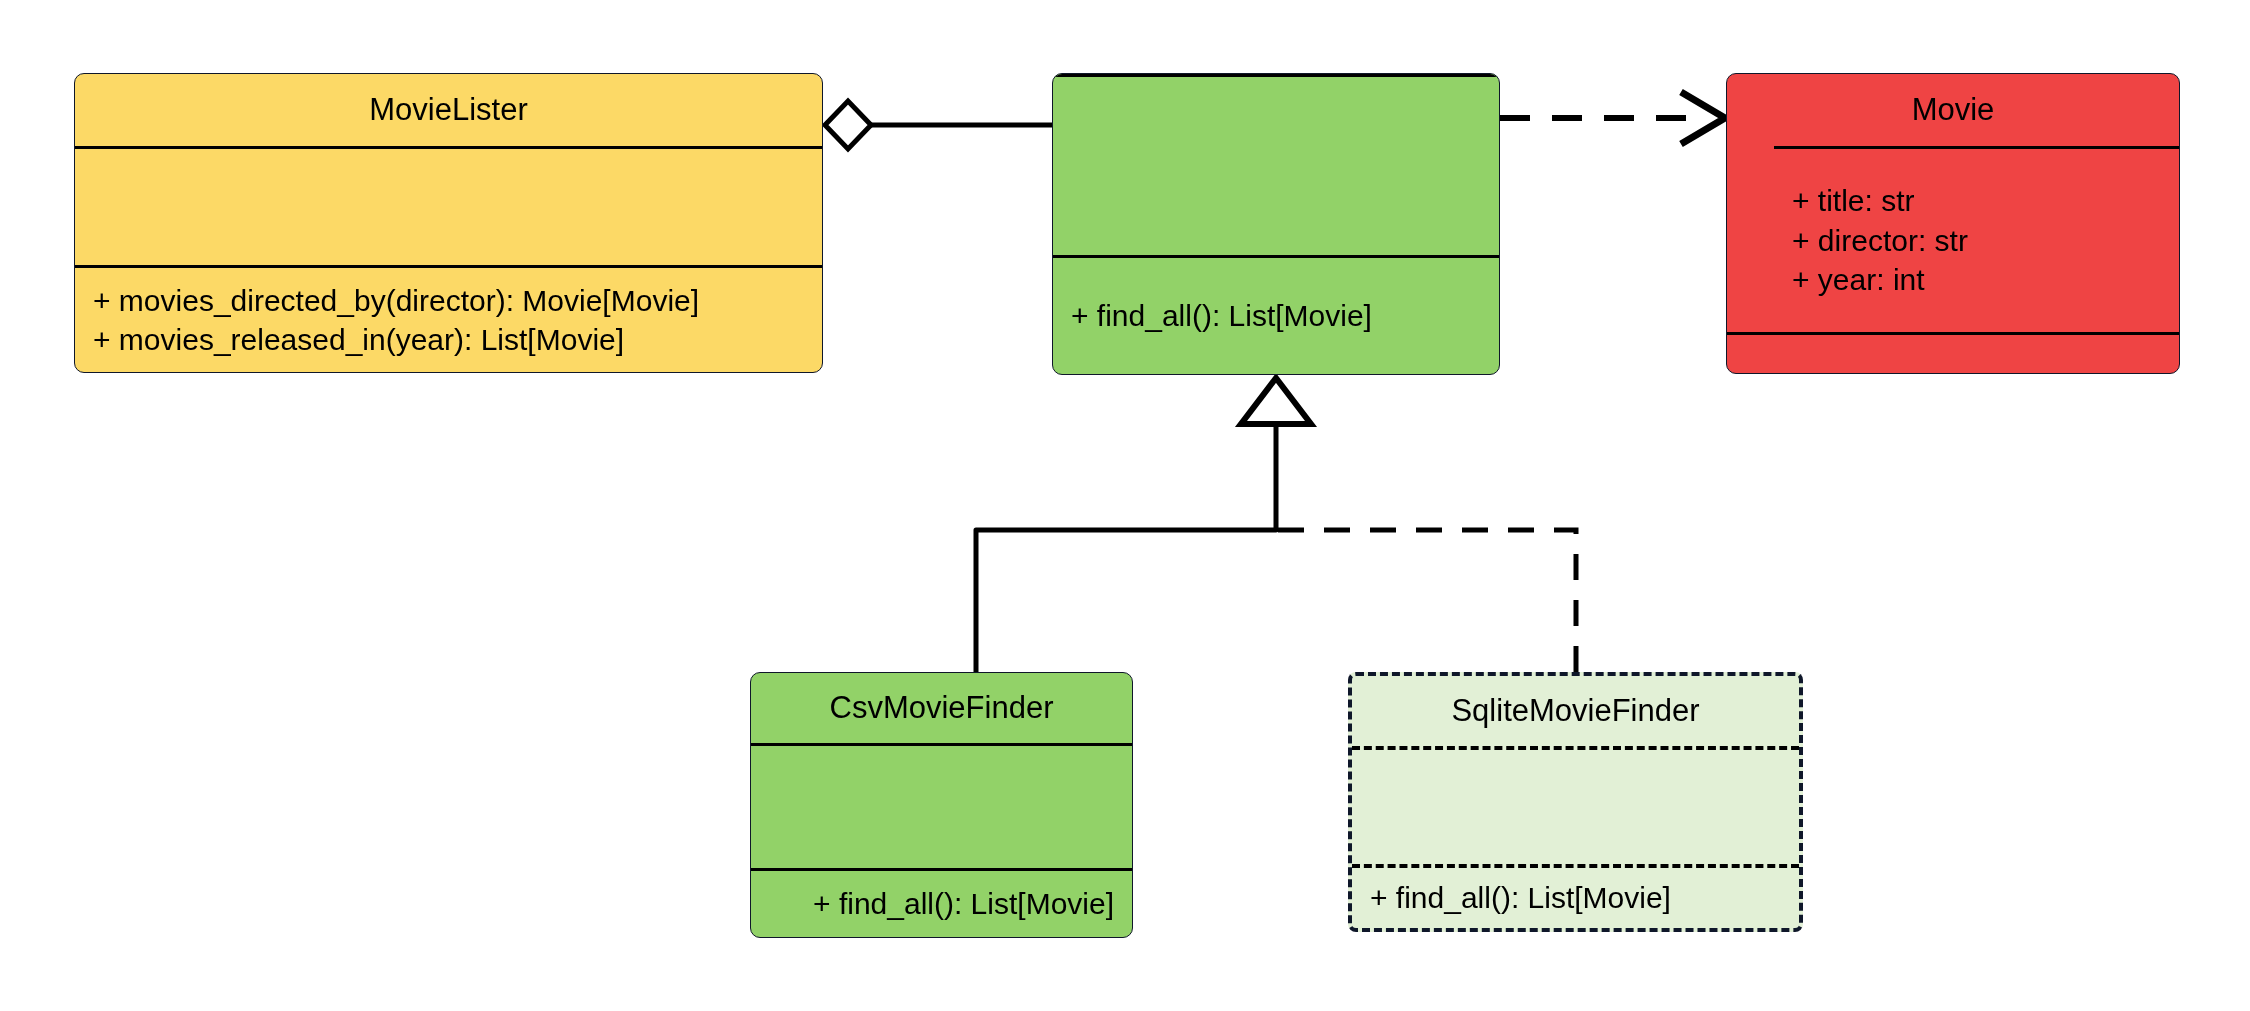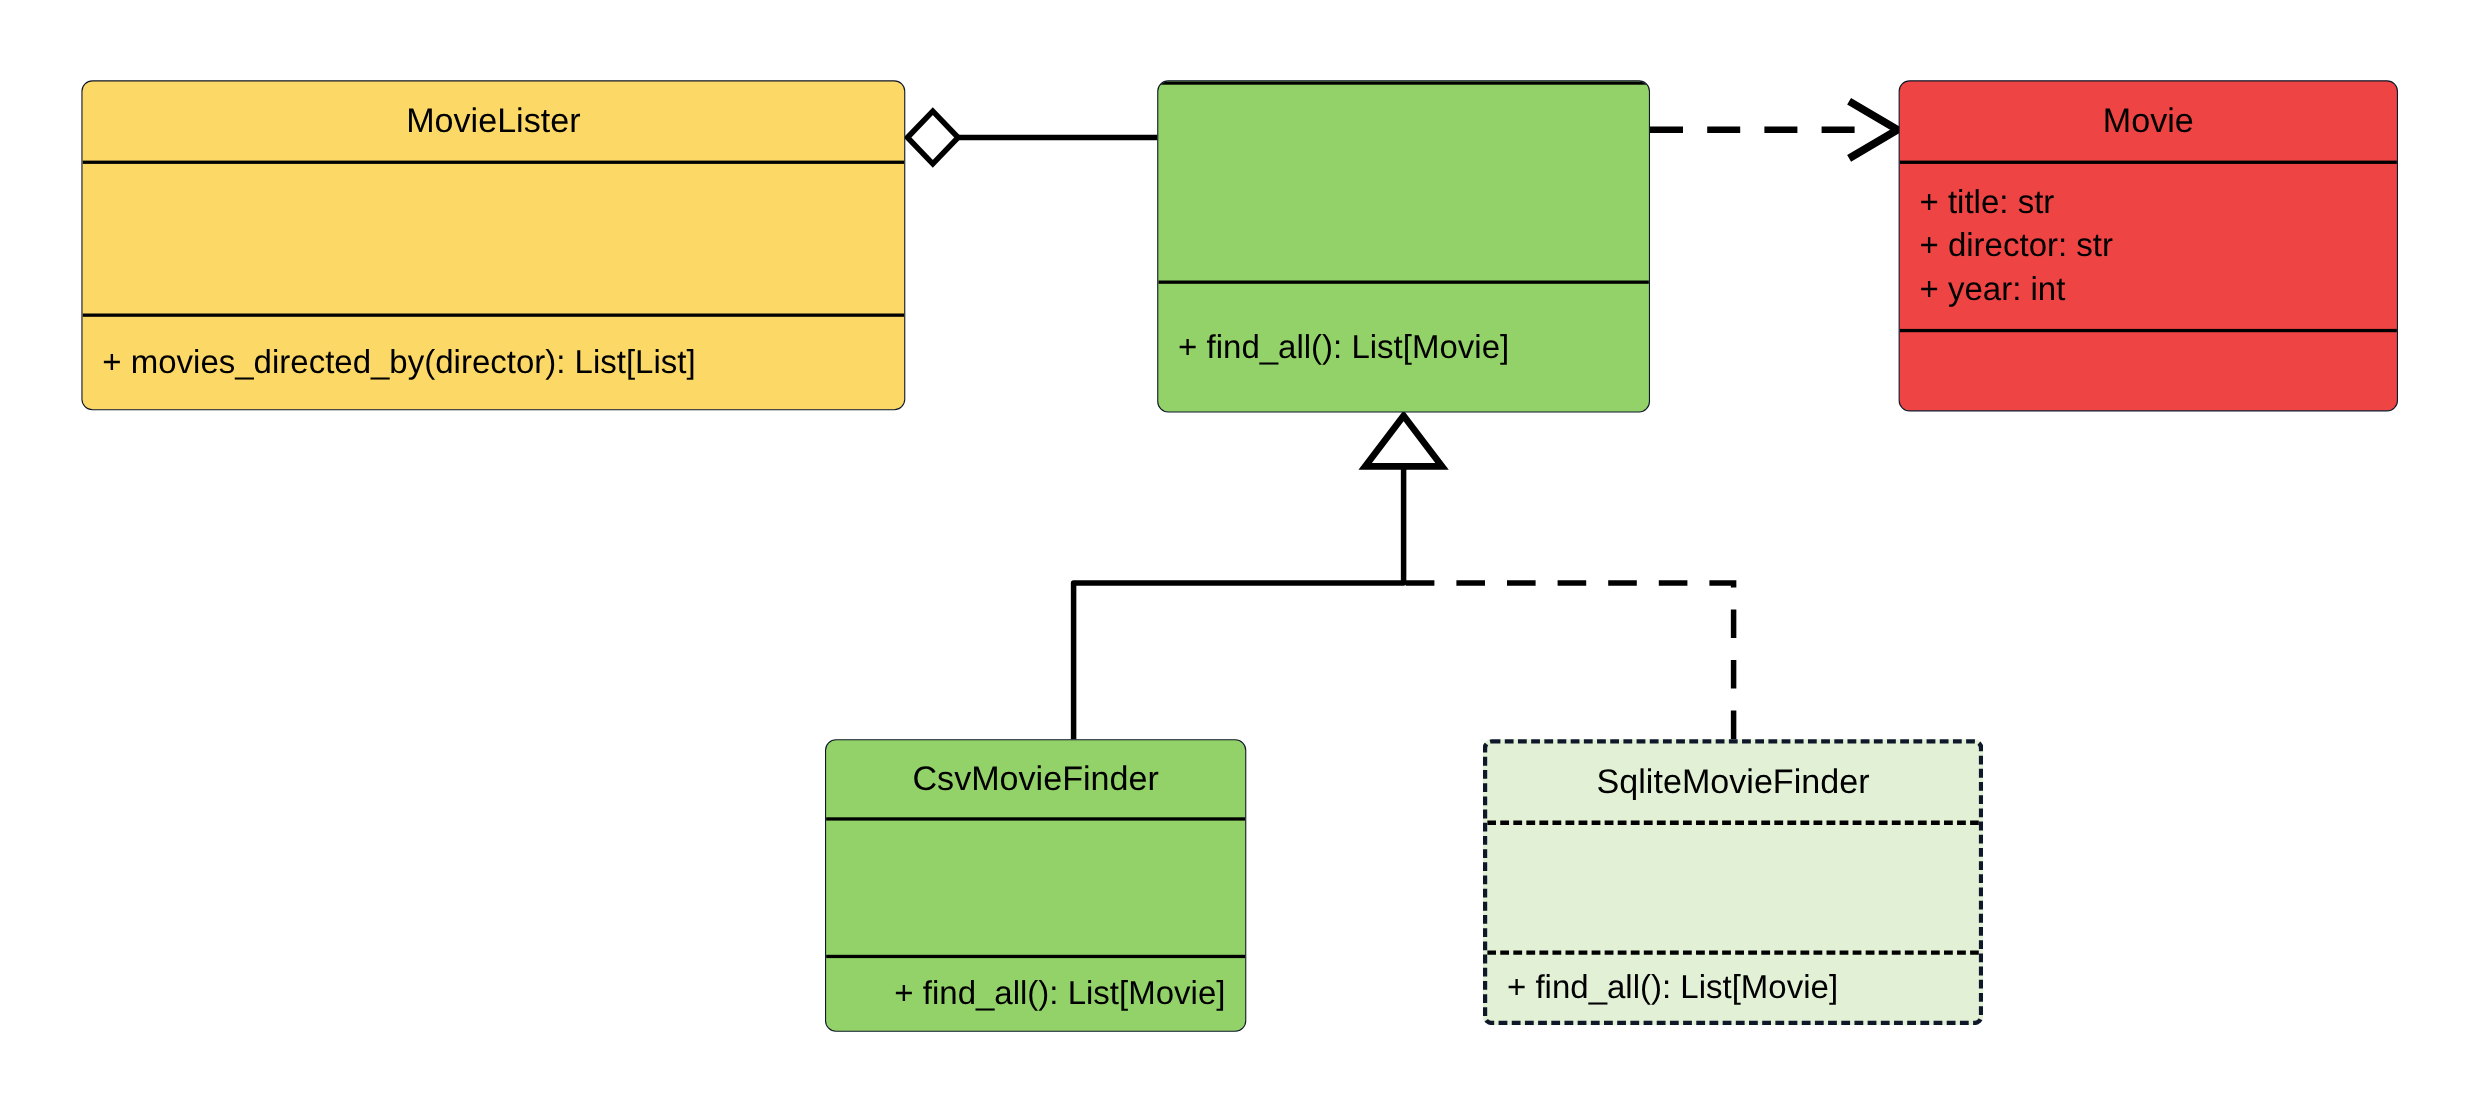--- a/index.html
+++ b/index.html
@@ -109,36 +109,37 @@
     
     <polygon points="1276,378 1311,424 1241,424" fill="#ffffff" stroke="#000000" stroke-width="6" stroke-linejoin="miter"></polygon>
   </svg>
 
   <div class="uml-class" id="box-movie-lister" style="left:74px; top:73px; width:749px; height:300px; background:#FCD966;">
     <div class="compartment name-cmp" style="height:72px;">
       <span class="class-name">MovieLister</span>
     </div>
     <div class="compartment divider empty-cmp" style="height:95px;"></div>
     <div class="compartment divider members" style="flex:1 1 auto;">
-      <span class="member">+ movies_directed_by(director): List[List]</span>
+      <span class="member">+ movies_directed_by(director): Movie[Movie]</span>
+      <span class="member">+ movies_released_in(year): List[Movie]</span>
     </div>
   </div>
 
   <div class="uml-class" id="box-movie-finder" style="left:1052px; top:73px; width:448px; height:302px; background:#92D268;">
     <div class="compartment divider empty-cmp" style="height:105px;"></div>
     <div class="compartment divider members" style="flex:1 1 auto;">
       <span class="member">+ find_all(): List[Movie]</span>
     </div>
   </div>
 
   <div class="uml-class" id="box-movie" style="left:1726px; top:73px; width:454px; height:301px; background:#ef4444;">
     <div class="compartment name-cmp" style="height:72px;">
       <span class="class-name">Movie</span>
     </div>
-    <div class="compartment divider members" style="height:153px;">
+    <div class="compartment divider members" style="height:186px;margin-left:47px;">
       <span class="member">+ title: str</span>
       <span class="member">+ director: str</span>
       <span class="member">+ year: int</span>
     </div>
     <div class="compartment divider empty-cmp" style="flex:1 1 auto;"></div>
   </div>
 
   <div class="uml-class" id="box-csv-movie-finder" style="left:750px; top:672px; width:383px; height:266px; background:#92D268;text-align:right;">
     <div class="compartment name-cmp" style="height:70px;">
       <span class="class-name">CsvMovieFinder</span>

